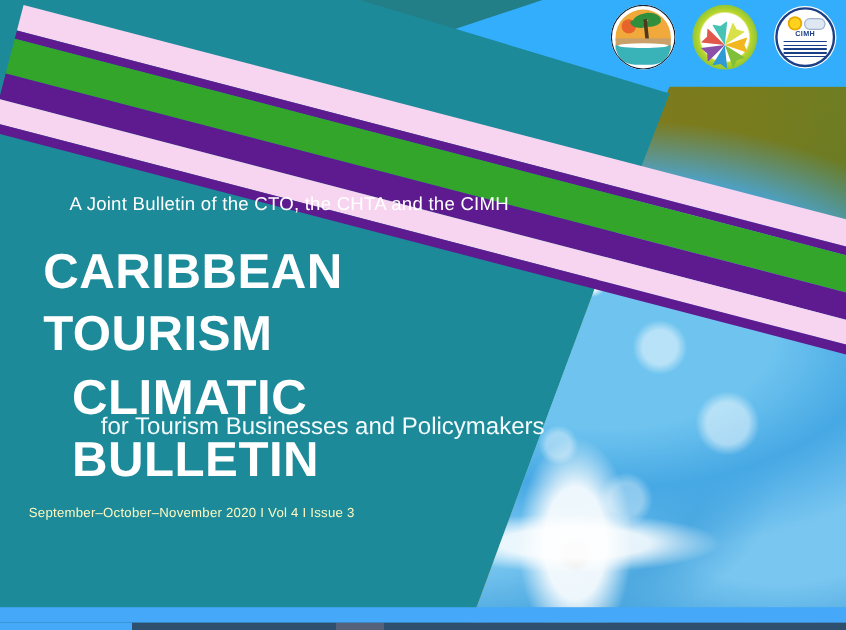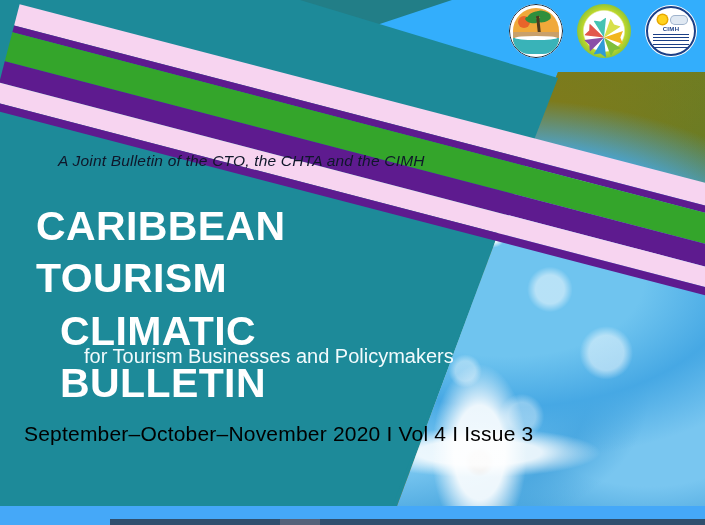--- a/index.html
+++ b/index.html
@@ -141,39 +141,38 @@
                       border-radius:8px; background:#dfe8f2; box-shadow:0 0 0 1px #9fb3cc; }
   .logo-cimh .ctext { position:absolute; left:0; right:0; top:21px; text-align:center;
                       font-size:6px; font-weight:bold; color:#1b3f86; letter-spacing:.3px; }
   .logo-cimh .waves { position:absolute; left:8px; right:8px; top:29px; height:14px;
                       background: repeating-linear-gradient(#1b3f86 0 1px, transparent 1px 3.2px); }
 
   
   .text-block { position:absolute; left:0; top:0; width:470px; z-index:8; color:#fff; }
 
   .joint-line {
-    position:absolute; left:58px; top:152px;
-    font-size:15.5px; font-weight:400; letter-spacing:.2px; color:#0f172a;
+    position:absolute; left:58px; top:162px;
+    font-size:15.5px; font-weight:400; letter-spacing:.2px; color:#ffffff;
     white-space:nowrap;
-    font-style:italic;
   }
   .main-title {
     position:absolute; left:36px; top:200px;
     font-size:41px; font-weight:bold; line-height:1.28;
     letter-spacing:.4px; color:#ffffff;
   }
   .main-title .l2 { display:block; padding-left:24px; }
   .audience {
     position:absolute; left:84px; top:345px;
     font-size:20px; font-weight:400; color:#f2fbfd; white-space:nowrap;
   }
   .issue-line {
     position:absolute; left:24px; top:422px;
-    font-size:21px; font-weight:400; letter-spacing:.2px;
-    color:#000000; white-space:nowrap;
+    font-size:11px; font-weight:400; letter-spacing:.2px;
+    color:#fef9c3; white-space:nowrap;
   }
 
   
   .bottom-bar {
     position:absolute; left:0; bottom:6px; width:705px; height:13px;
     background:#45a8f8; z-index:10;
   }
   .taskbar {
     position:absolute; left:0; bottom:0; width:705px; height:6px;
     background:#2f4f6e; z-index:11;

